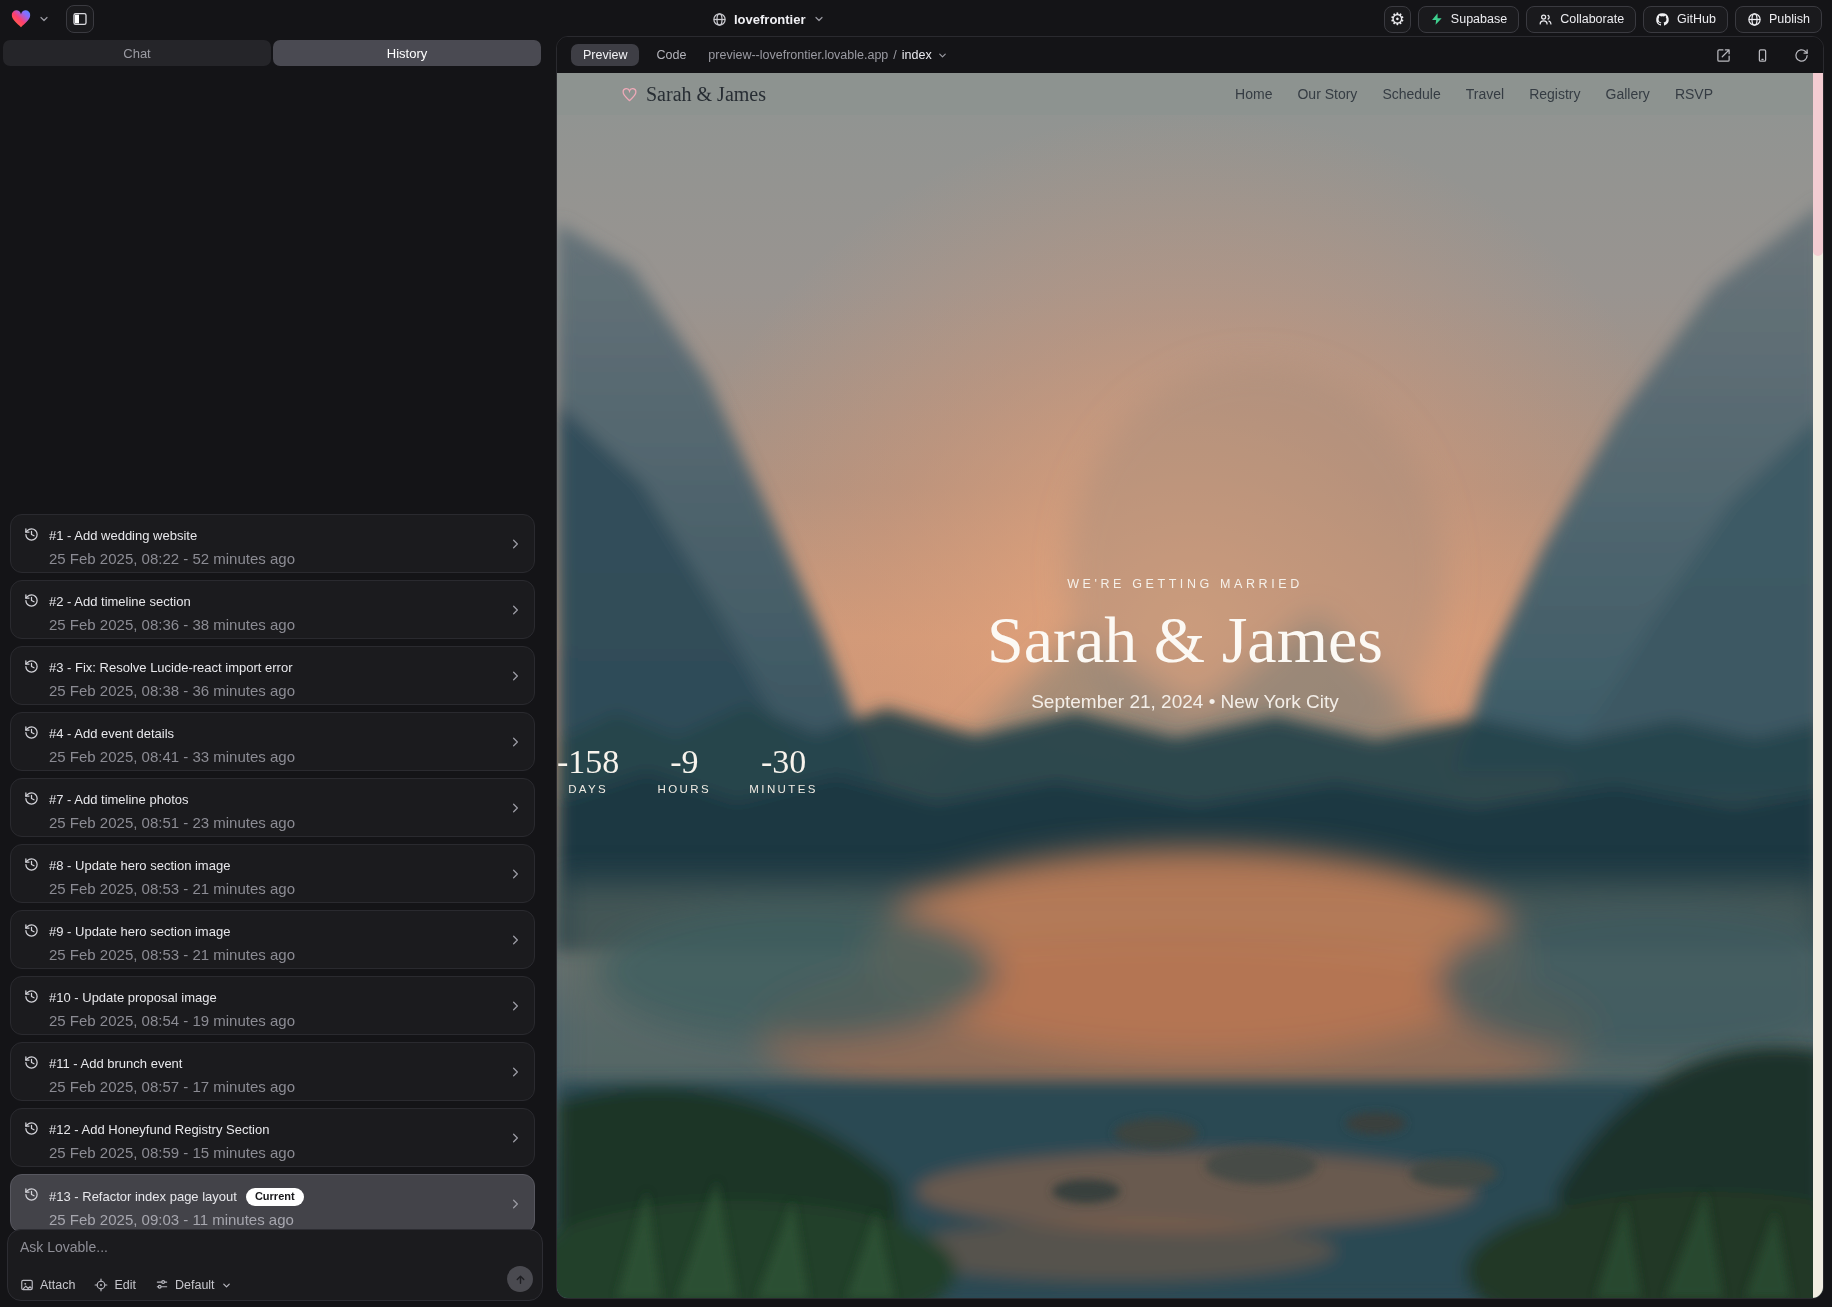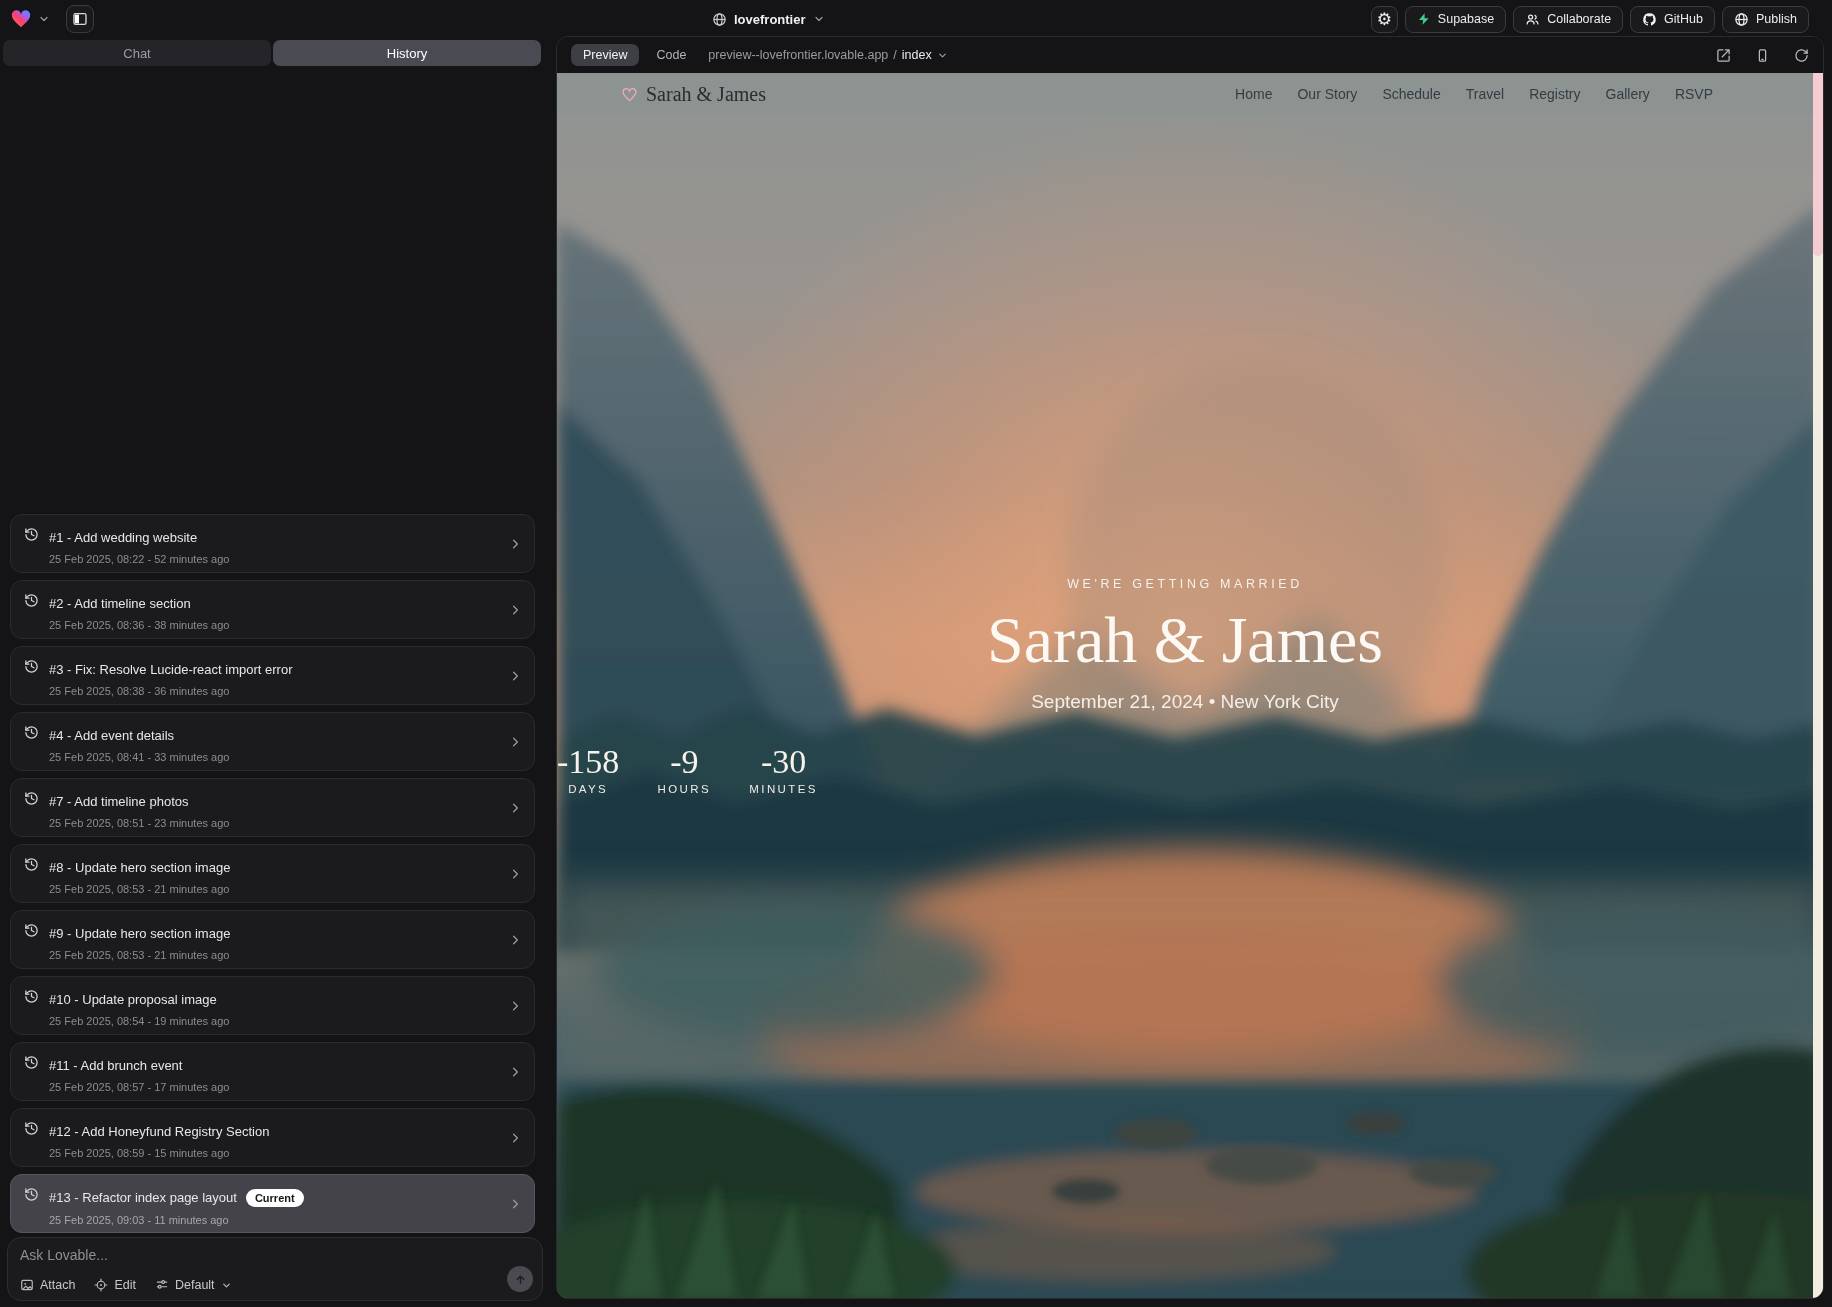--- a/index.html
+++ b/index.html
@@ -1,21 +1,21 @@
 <!DOCTYPE html>
 <html style="--accent-pink: #f4ccd2; --heart-pink: #eda9b7; --supabase-green: #3ecf8e; --badge-bg: #ffffff; --app-bg: #141417;"><head>
 <meta charset="utf-8">
 <style>
   * { margin:0; padding:0; box-sizing:border-box; }
   html,body { width:1832px; height:1307px; background:#131316; overflow:hidden;
     font-family:"Liberation Sans", sans-serif; -webkit-font-smoothing:antialiased; }
   .app { position:relative; width:1832px; height:1307px; background:#141417; }
 
   
-  .topbar { position:absolute; top:0; left:0; right:13px; height:38px; display:flex; align-items:center; }
+  .topbar { position:absolute; top:0; left:0; right:0; height:38px; display:flex; align-items:center; }
   .tb-left { position:absolute; left:10px; top:0; height:38px; display:flex; align-items:center; gap:6px; }
   .logo-heart { width:22px; height:22px; }
   .tb-chev { width:12px; height:12px; color:#9a9aa2; }
   .icon-btn { width:28px; height:28px; border:1px solid #3a3a40; border-radius:8px; background:#1a1a1d;
     display:flex; align-items:center; justify-content:center; margin-left:10px; cursor:pointer; }
   .tb-center { position:absolute; left:712px; top:0; height:38px; display:flex; align-items:center; gap:7px; }
   .tb-center .glyph { width:15px; height:15px; color:#c9c9cf; }
   .proj-name { color:#f0f0f4; font-size:13px; font-weight:600; }
   .tb-right { position:absolute; right:10px; top:0; height:38px; display:flex; align-items:center; gap:7px; }
   .pill-btn { height:27px; display:flex; align-items:center; gap:7px; padding:0 11px;
@@ -31,28 +31,28 @@
   .tab-chat { background:#252529; color:#9b9ba3; }
   .tab-history { background:#4a4a52; color:#ffffff; }
 
   .history-list { position:absolute; left:10px; right:13px; top:38px; bottom:74px;
     display:flex; flex-direction:column; justify-content:flex-end; gap:7px; }
   .hcard { position:relative; height:59px; border:1px solid #2a2a2f; border-radius:12px; background:#1b1b1e;
     display:grid; grid-template-columns:16px 1fr; column-gap:9px; row-gap:3px;
     padding:11px 34px 0 13px; cursor:pointer; }
   .hcard .ic { width:15px; height:15px; color:#d4d4da; margin-top:1px; }
   .htitle { font-size:13px; color:#e7e7eb; display:flex; align-items:center; gap:9px; line-height:1.25; }
-  .hmeta { grid-column:2; font-size:11px; color:#8b8b93; }
+  .hmeta { grid-column:2; font-size:15px; color:#8b8b93; }
   .hcard .chev { position:absolute; right:11px; top:50%; transform:translateY(-50%); width:15px; height:15px; color:#9b9ba3; }
   .hcard.is-current { background:#434349; border-color:#57575f; }
   .hcard.is-current .hmeta { color:#a6a6ae; }
   .badge { background:var(--badge-bg,#ffffff); color:#17171a; font-size:11px; font-weight:700;
     padding:2.5px 9px; border-radius:999px; line-height:1.2; }
 
-  .composer { position:absolute; left:7px; right:5px; bottom:6px; height:64px;
+  .composer { position:absolute; left:7px; right:5px; bottom:6px; height:72px;
     background:#1b1b1e; border:1px solid #2d2d33; border-radius:14px; padding:9px 12px; }
   .prompt { width:100%; height:22px; background:transparent; border:none; outline:none; resize:none;
     color:#e8e8ec; font-size:14px; font-family:"Liberation Sans", sans-serif; }
   .prompt::placeholder { color:#8e8e96; }
   .composer-row { position:absolute; left:12px; right:44px; bottom:8px; display:flex; align-items:center; gap:19px; }
   .c-btn { display:flex; align-items:center; gap:6px; color:#c7c7cd; font-size:12.5px; cursor:pointer; }
   .c-btn svg { width:14px; height:14px; color:#b9b9c0; }
   .send-btn { position:absolute; right:9px; bottom:8px; width:26px; height:26px; border-radius:50%;
     background:#4a4a50; display:flex; align-items:center; justify-content:center; cursor:pointer; }
   .send-btn svg { width:13px; height:13px; color:#1e1e22; }

